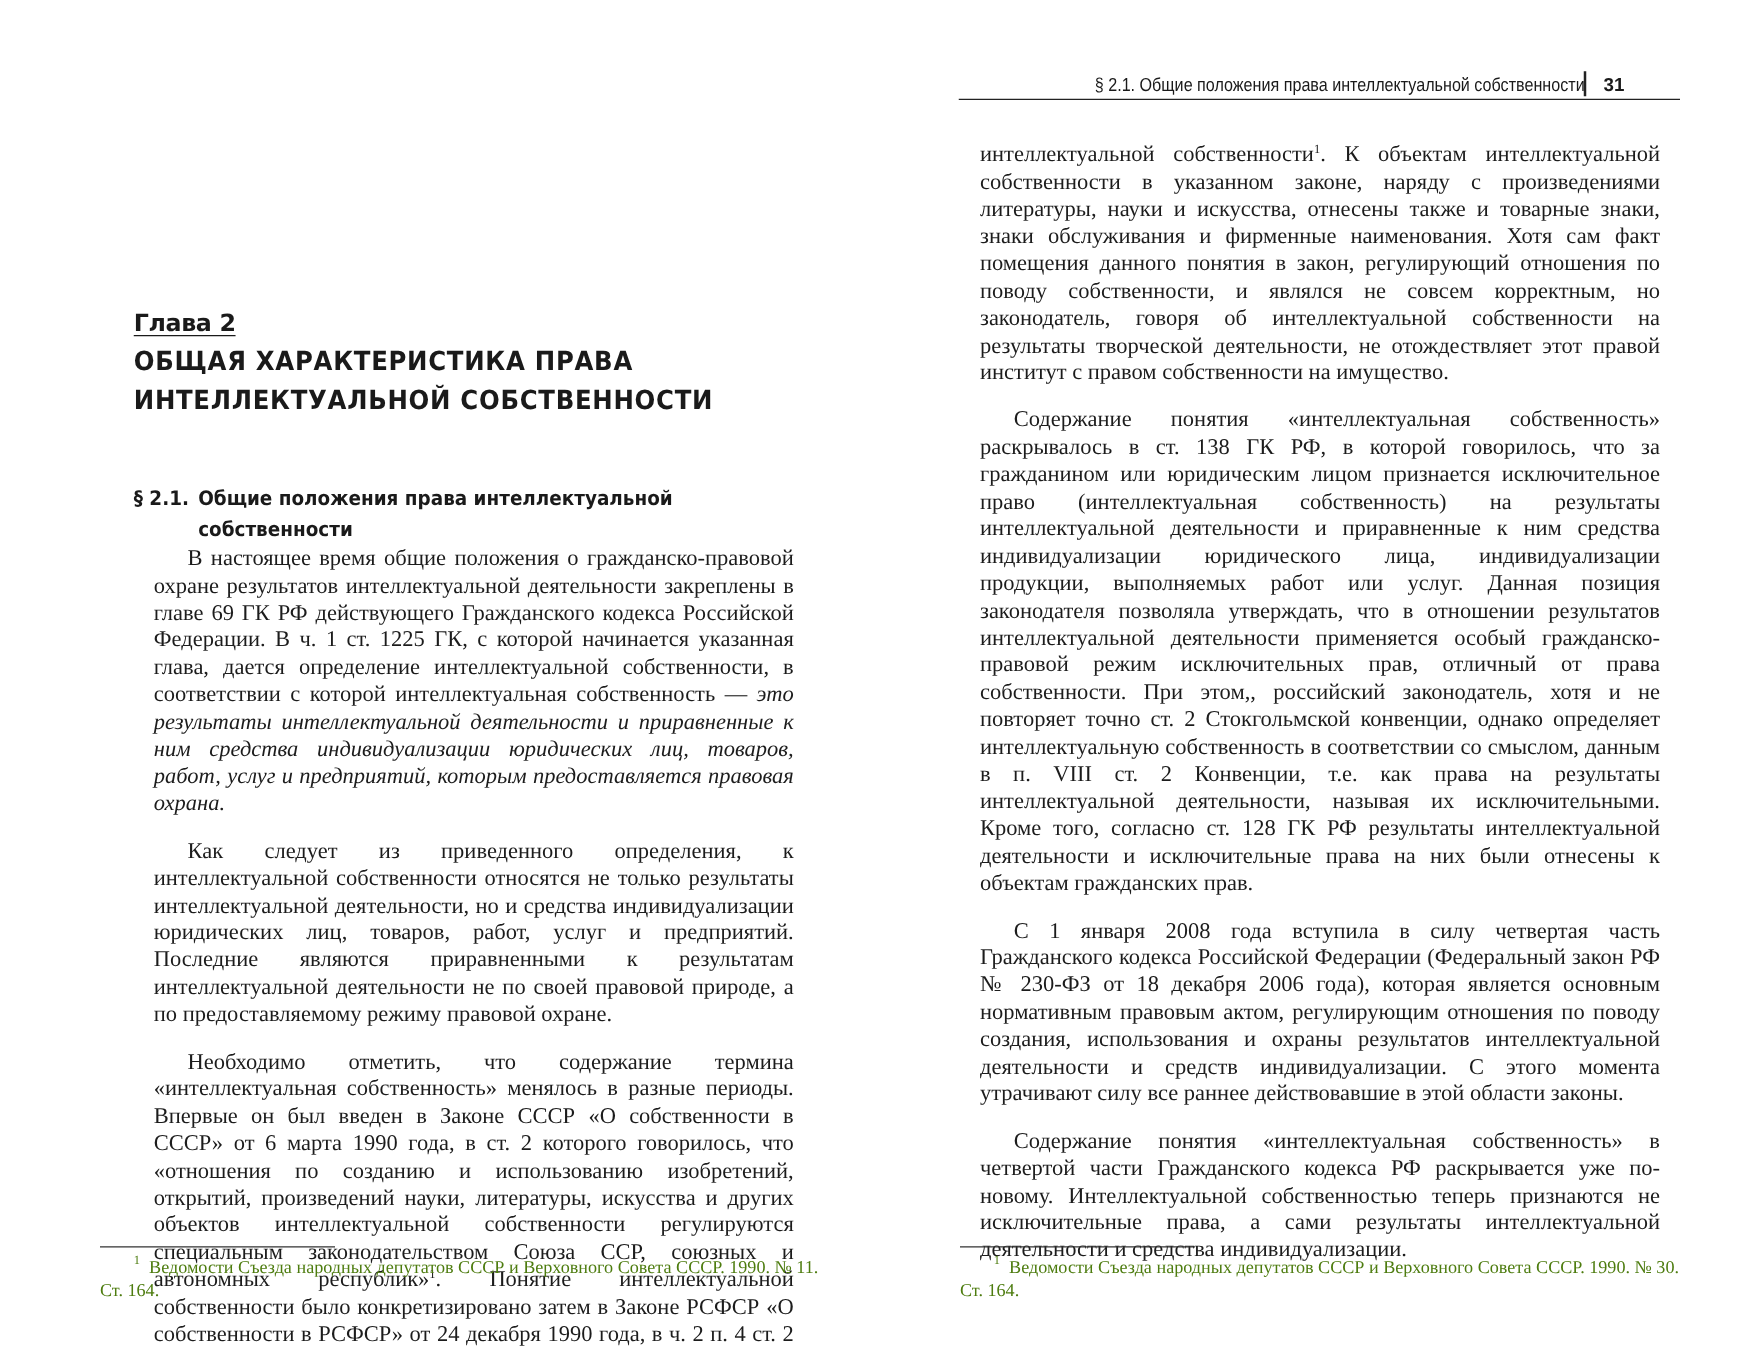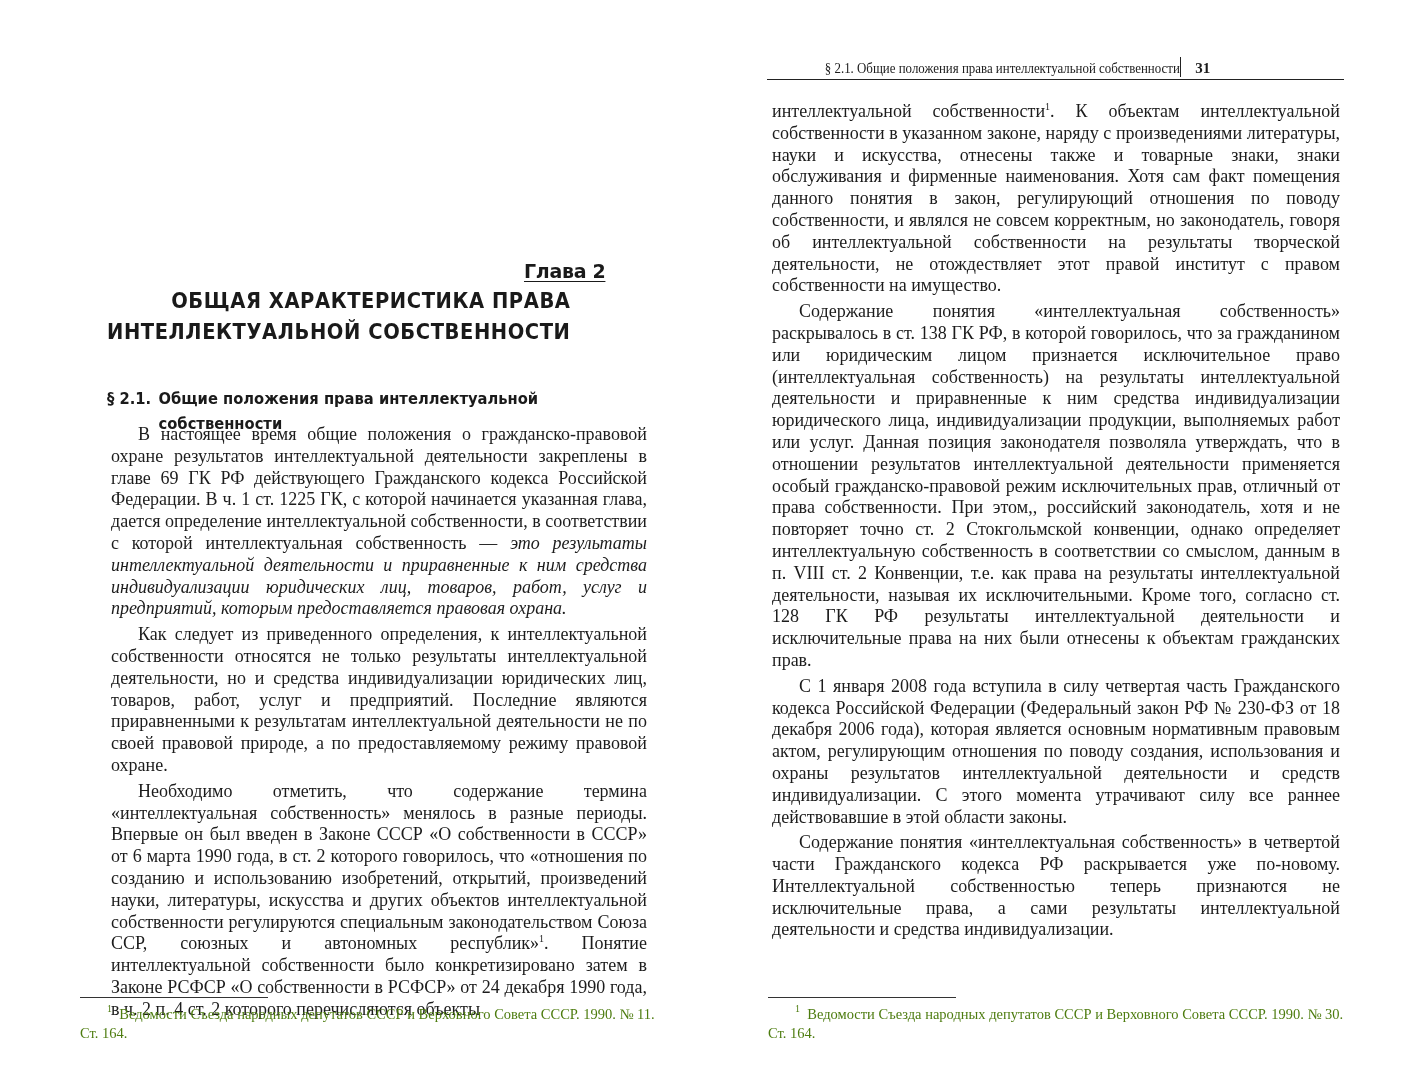--- a/index.html
+++ b/index.html
@@ -2,40 +2,40 @@
 <html><head>
 <meta charset="utf-8">
 <style>
   html, body { margin:0; padding:0; background:#ffffff; }
   body { width:1411px; height:1080px; position:relative; overflow:hidden; color:#1a1a1a; }
   .page { position:absolute; top:0; height:1080px; }
   .left { left:0; width:705px; }
   .right { left:705px; width:706px; }
 
   .running-head { position:absolute; left:62px; top:57px; width:577px; height:22px;
-    font-family:Liberation Serif, serif; font-stretch:condensed; font-size:15px;
-    text-align:left; border-bottom:1.5px solid #222; }
+    font-family:Liberation Sans, sans-serif; font-stretch:condensed; font-size:15px;
+    text-align:center; border-bottom:1.5px solid #222; }
   .running-head .rh-title { display:inline-block; transform:scaleX(0.86); transform-origin:right center; margin-right:-18px; }
   .running-head .rh-sep { display:inline-block; width:1.5px; height:20px; background:#222; vertical-align:-4px; margin:0 14px 0 18px; }
   .running-head .rh-num { font-weight:bold; font-size:15px; }
 
-  .chapter { position:absolute; left:107px; top:260px; font-family:"DejaVu Sans", sans-serif;text-align:right; }
+  .chapter { position:absolute; left:107px; top:248px; font-family:"DejaVu Sans", sans-serif; }
   .chapter-label { font-size:19px; font-weight:bold; text-decoration:underline; text-underline-offset:3px; letter-spacing:-0.3px; }
   .chapter-title { font-size:21px; font-weight:bold; line-height:31px; letter-spacing:0.6px; margin-top:4px; transform:scaleX(0.93); transform-origin:left; }
 
   .section { position:absolute; left:107px; top:386px; font-family:"DejaVu Sans", sans-serif;
     font-size:16px; font-weight:bold; line-height:25px; transform:scaleX(0.92); transform-origin:left; width:520px; }
   .section .num { display:inline-block; width:56px; }
   .section .cont { padding-left:56px; }
 
   .body { position:absolute; font-family:"Liberation Serif", serif; font-size:18px; line-height:21.8px;
     text-align:justify; color:#1c1c1c; }
   .left .body { left:107px; top:420px; width:544px; }
   .right .body { left:63px; top:97px; width:576px; }
-  .body p { margin:4px; text-indent:27px; }
+  .body p { margin:16px; text-indent:27px; }
   .body p.noindent { text-indent:0; }
   .body em { font-style:italic; }
   sup { font-size:10px; line-height:0; vertical-align:7px; }
 
   .fn-rule { position:absolute; width:188px; height:1.3px; background:#333; }
   .left .fn-rule { left:80px; top:997px; }
   .right .fn-rule { left:63px; top:997px; }
   .footnote { position:absolute; font-family:"Liberation Serif", serif; font-size:14.5px; line-height:19px; color:#4d7c0f; }
   .left .footnote { left:80px; top:1005px; width:576px; }
   .right .footnote { left:63px; top:1005px; width:576px; }

